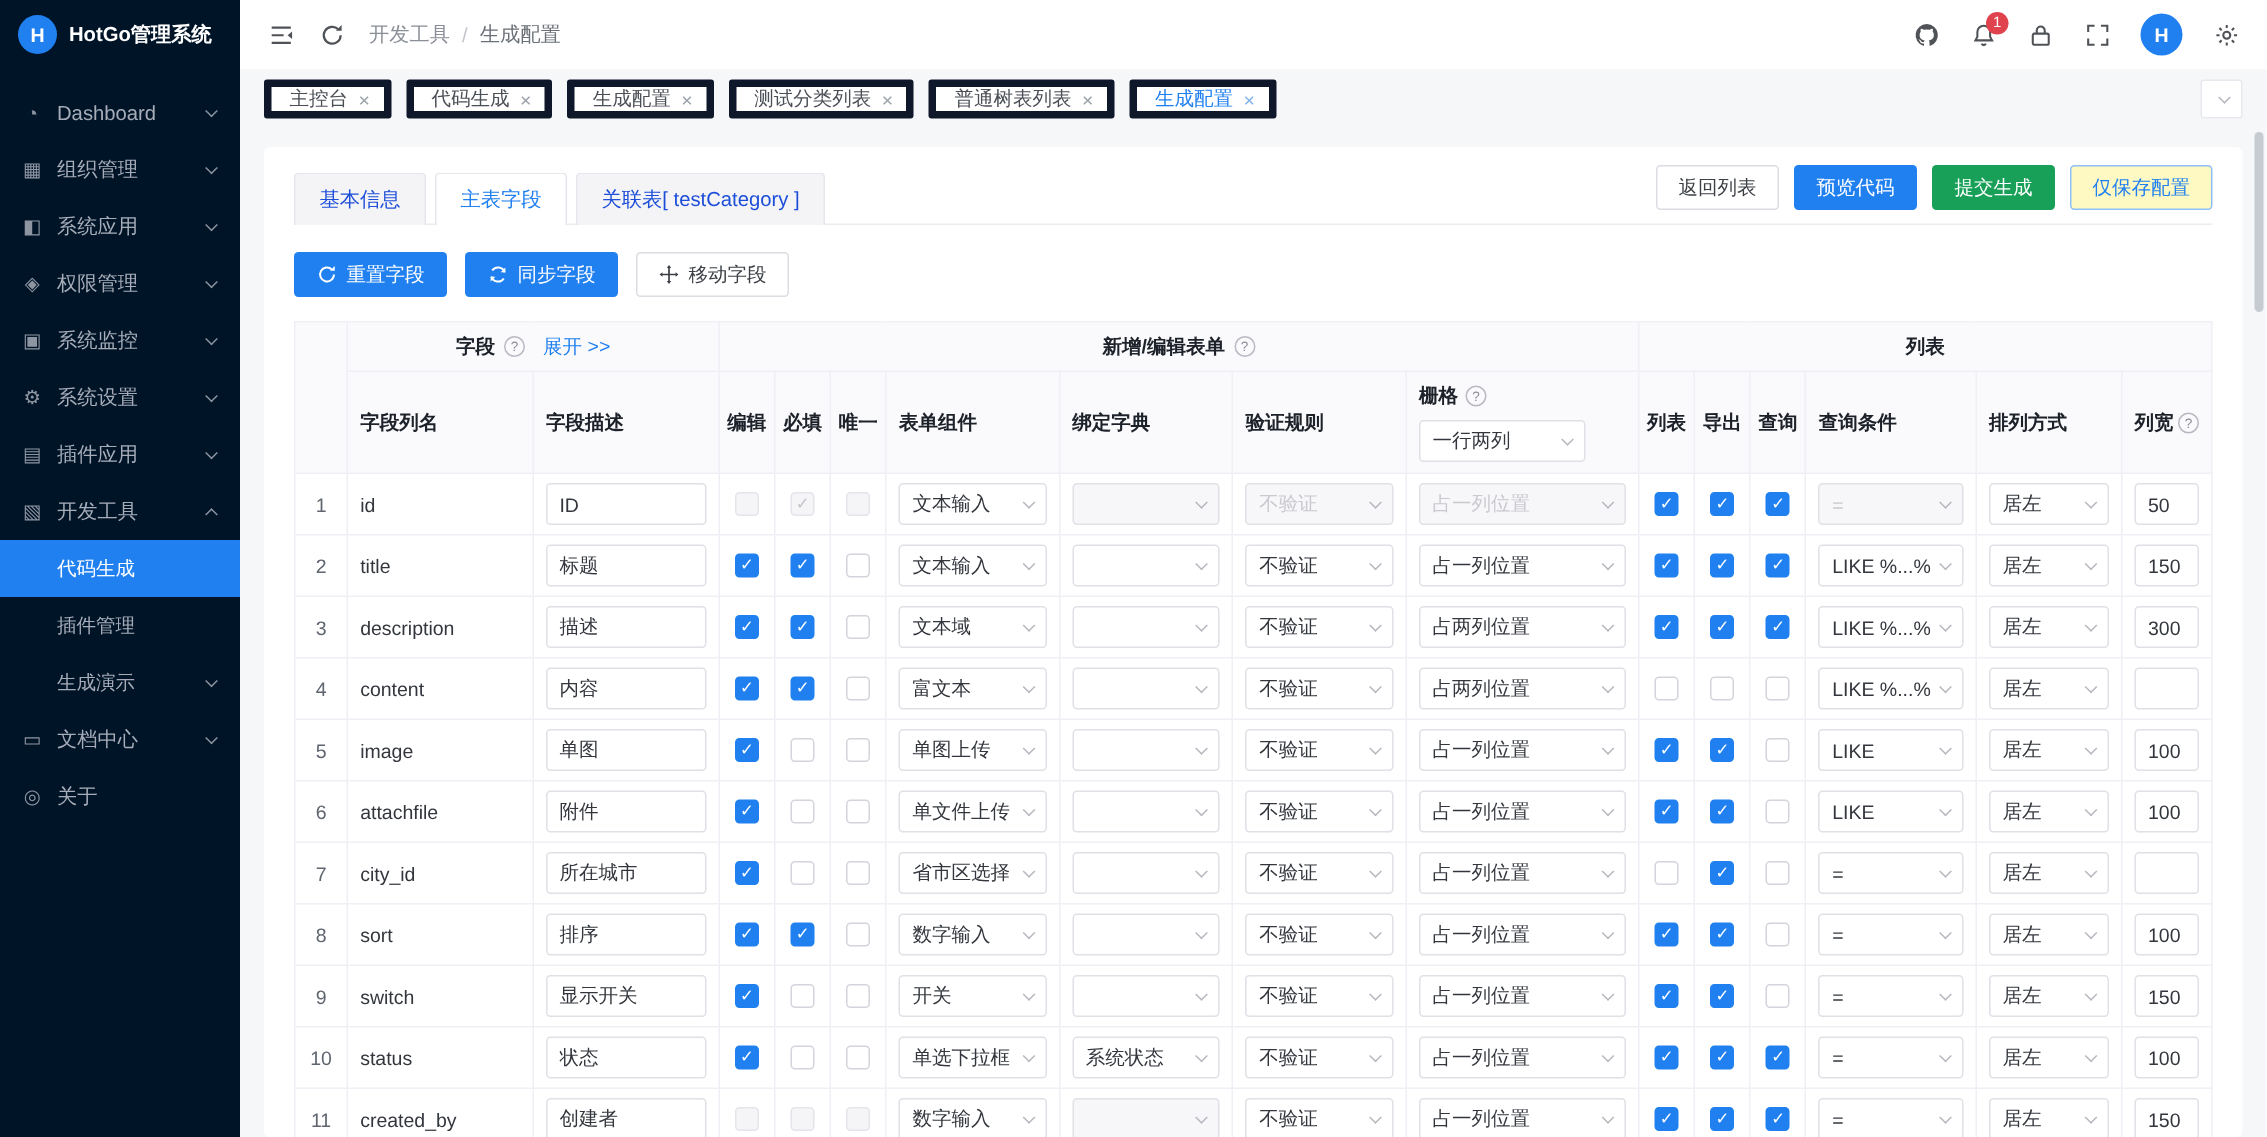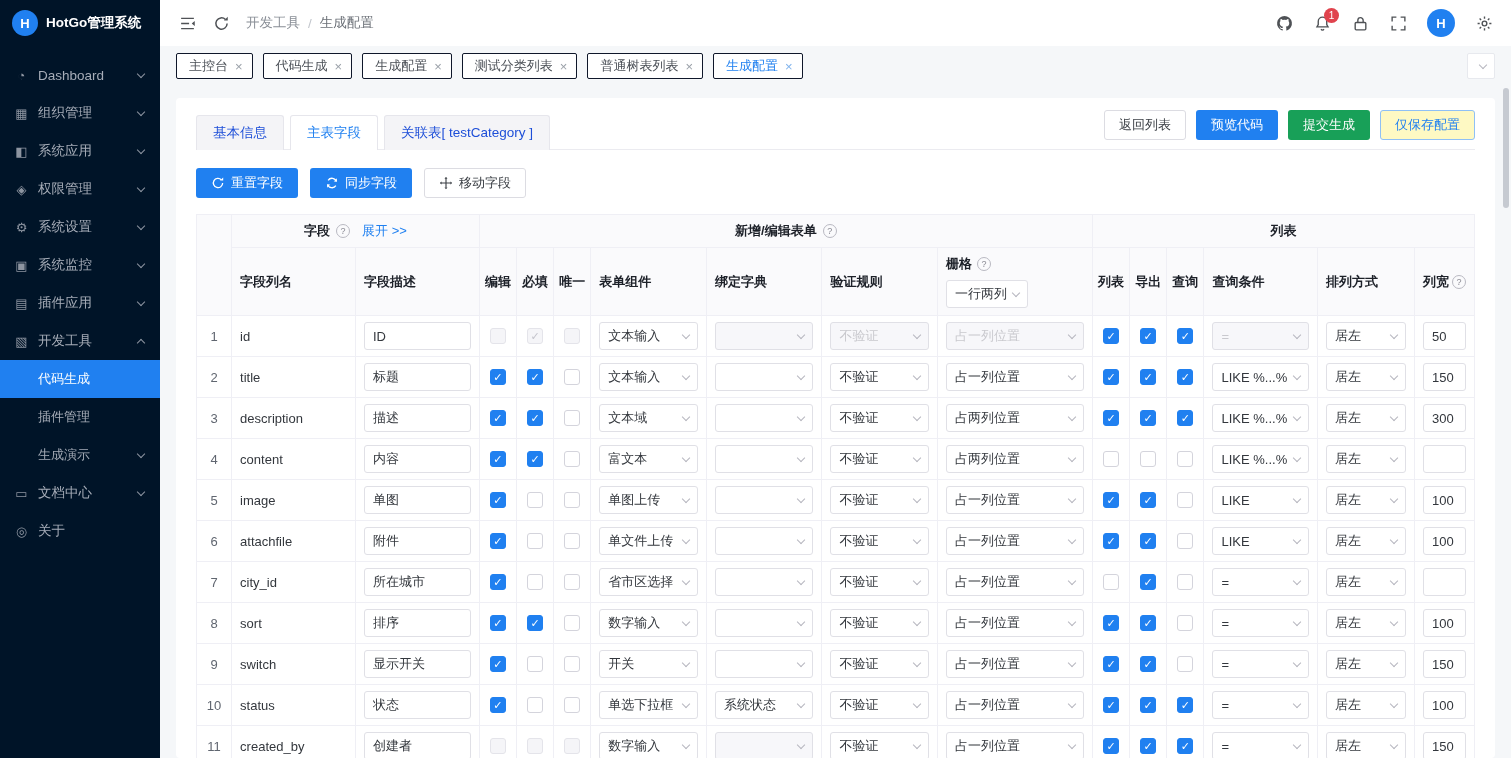--- a/index.html
+++ b/index.html
@@ -36,21 +36,21 @@
   .breadcrumb { display:flex; align-items:center; gap:8px; color:#8a8f97; font-size:13.5px; }
   .bc-sep::before { content:"/"; color:#c2c6cc; }
   .bc-last { color:#6b7077; }
   .tb-right { margin-left:auto; display:flex; align-items:center; gap:20px; }
   .badge { position:absolute; top:-6px; right:-8px; min-width:15px; height:15px; border-radius:8px; background:#e0434d; color:#fff; font-size:10px; font-style:normal; display:flex; align-items:center; justify-content:center; padding:0 3px; }
   .avatar { width:28px; height:28px; border-radius:50%; background:#2080f0; color:#fff; font-weight:bold; font-size:13px; display:flex; align-items:center; justify-content:center; cursor:pointer; }
   .avatar::after { content:"H"; }
 
   
   .route-tabs { height:40px; background:#f5f7f9; display:flex; align-items:center; padding:0 16px; gap:10px; }
-  .route-tab { height:26px; background:#fff; border:1px solid #0f172a; border-radius:2px; display:inline-flex; align-items:center; gap:7px; padding:0 9px 0 12px; font-size:13px; color:#4a4f56; cursor:pointer; white-space:nowrap; }
+  .route-tab { height:26px; background:#fff; border:5px solid #0f172a; border-radius:2px; display:inline-flex; align-items:center; gap:7px; padding:0 9px 0 12px; font-size:13px; color:#4a4f56; cursor:pointer; white-space:nowrap; }
   .route-tab.active { color:#2080f0; }
   .rt-close { color:#9aa0a8; font-size:13px; line-height:1; cursor:pointer; }
   .rt-close::before { content:"×"; }
   .route-tab.active .rt-close { color:#7fb2ec; }
   .rt-dd { margin-left:auto; width:28px; height:26px; background:#fff; border:1px solid #e7e9ee; border-radius:2px; display:flex; align-items:center; justify-content:center; cursor:pointer; }
 
   
   .content { flex:1; padding:12px 16px 0 16px; overflow:hidden; }
   .card { background:#fff; border-radius:4px; height:100%; padding:12px 20px; overflow:hidden; }
 
@@ -77,21 +77,21 @@
   .grid td { background:#fff; padding:6px 8px; }
   .c-idx { text-align:center !important; color:#606670; }
   .c-chk { text-align:center !important; padding:6px 2px !important; }
   .c-name { color:#33373d; }
   .ghc { display:flex; align-items:center; justify-content:center; gap:6px; }
   .help { width:14px; height:14px; border-radius:50%; border:1px solid #b9b9c2; color:#8a8a93; font-size:9px; font-weight:normal; display:inline-flex; align-items:center; justify-content:center; }
   .help::before { content:"?"; }
   .link { color:#2080f0; text-decoration:none; font-weight:normal; margin-left:6px; cursor:pointer; white-space:nowrap; }
   .th-flex { display:flex; align-items:center; gap:3px; }
   .grid-head .gh-top { display:flex; align-items:center; gap:5px; }
-  .header-grid-sel { width:82px; margin-top:7px; font-weight:normal; }
+  .header-grid-sel { width:111px; margin-top:7px; font-weight:normal; }
 
   .inp { width:100%; height:28px; border:1px solid #e0e0e6; border-radius:3px; padding:0 8px; font-size:13px; color:#33373d; background:#fff; font-family:inherit; }
   .sel { height:28px; border:1px solid #e0e0e6; border-radius:3px; background:#fff; display:flex; align-items:center; justify-content:space-between; padding:0 8px; font-size:13px; color:#33373d; cursor:pointer; }
   .sel .sel-v { white-space:nowrap; overflow:hidden; text-overflow:ellipsis; }
   .chev { width:6px; height:6px; border-right:1.4px solid #b6b6bf; border-bottom:1.4px solid #b6b6bf; transform:rotate(45deg); margin-top:-3px; margin-left:4px; flex-shrink:0; }
   .sel.disabled { background:#f7f7fa; color:#c9c9ce; cursor:not-allowed; }
   .sel.disabled .sel-v { color:#c9c9ce; }
 
   .cbx { width:16px; height:16px; border:1px solid #d4d4dc; border-radius:3px; background:#fff; display:inline-flex; align-items:center; justify-content:center; cursor:pointer; vertical-align:middle; }
   .cbx.checked { background:#2080f0; border-color:#2080f0; }
@@ -127,27 +127,27 @@
     <span class="mi-icon i-system-app-icon"></span>
     <span class="mi-label">系统应用</span>
     <span class="mi-chevron dir-down"></span>
   </div>
         <div class="menu-item">
     <span class="mi-icon i-permission-icon"></span>
     <span class="mi-label">权限管理</span>
     <span class="mi-chevron dir-down"></span>
   </div>
         <div class="menu-item">
+    <span class="mi-icon i-monitor-icon"></span>
+    <span class="mi-label">系统监控</span>
+    <span class="mi-chevron dir-down"></span>
+  </div>
+        <div class="menu-item">
     <span class="mi-icon i-system-settings-icon"></span>
     <span class="mi-label">系统设置</span>
-    <span class="mi-chevron dir-down"></span>
-  </div>
-        <div class="menu-item">
-    <span class="mi-icon i-monitor-icon"></span>
-    <span class="mi-label">系统监控</span>
     <span class="mi-chevron dir-down"></span>
   </div>
         <div class="menu-item">
     <span class="mi-icon i-plugin-icon"></span>
     <span class="mi-label">插件应用</span>
     <span class="mi-chevron dir-down"></span>
   </div>
         <div class="menu-item">
     <span class="mi-icon i-dev-tools-icon"></span>
     <span class="mi-label">开发工具</span>

